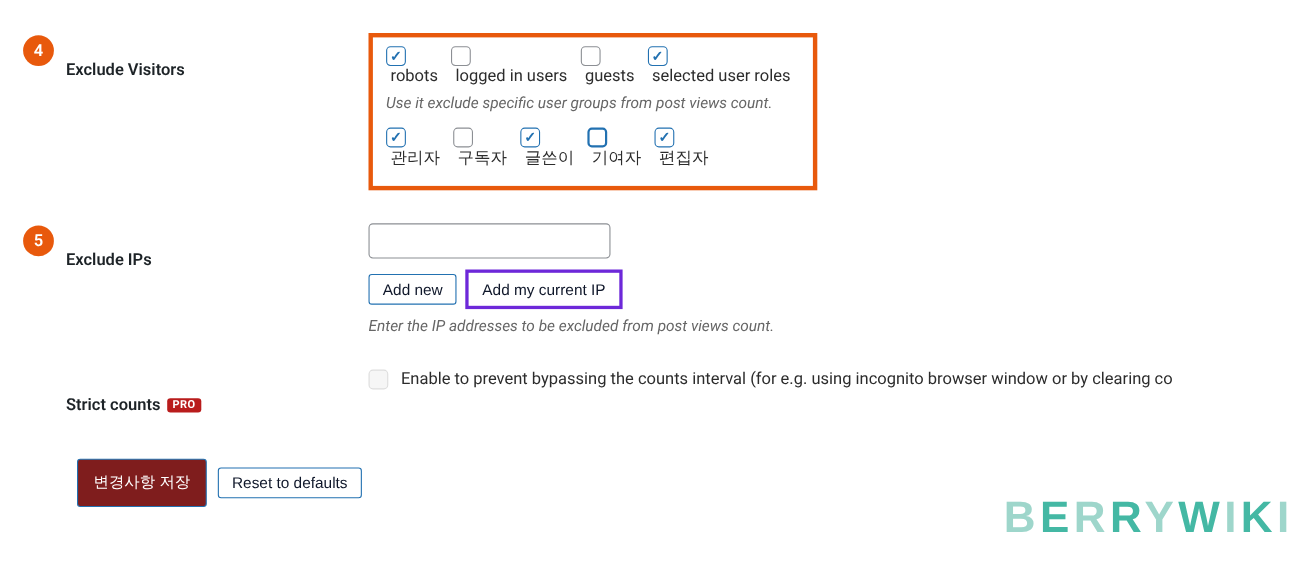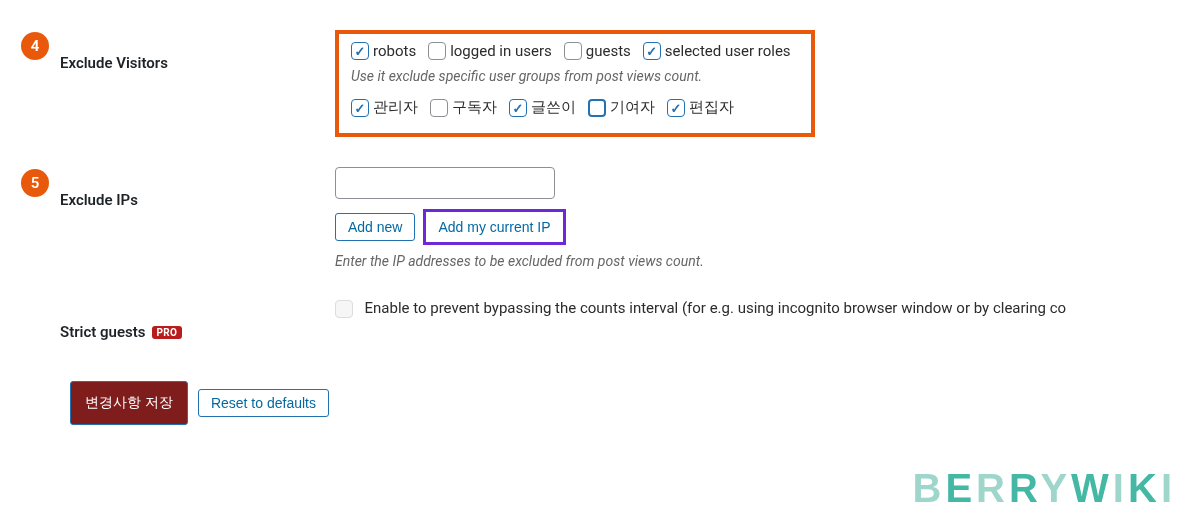--- a/index.html
+++ b/index.html
@@ -69,22 +69,23 @@
       display: inline-block;
     }
     .cb-group {
       display: flex;
       align-items: center;
       gap: 4px;
       flex-wrap: wrap;
     }
     .cb-wrap {
       display: inline-flex;
-      align-items: flex-end;
+      align-items: flex-start;
       margin-right: 2px;
+      flex-direction: column;
     }
     .cb {
       width: 18px;
       height: 18px;
       border: 1.5px solid #8c8f94;
       border-radius: 4px;
       display: inline-flex;
       align-items: center;
       justify-content: center;
       background: #fff;
@@ -123,21 +124,21 @@
       font-size: 14px;
     }
     .btn-row {
       margin-top: 10px;
       display: flex;
       gap: 8px;
       align-items: center;
     }
     .btn-secondary {
       background: #fff;
-      color: #0369a1;
+      color: #0f172a;
       border: 1px solid #2271b1;
       border-radius: 3px;
       padding: 5px 12px;
       font-size: 14px;
       cursor: pointer;
     }
     .btn-primary {
       background: #7f1d1d;
       color: #fff;
       border: 1px solid #2271b1;
@@ -168,21 +169,21 @@
     .footer-row {
       display: flex;
       align-items: center;
       gap: 10px;
       margin-top: 40px;
       padding-left: 60px;
     }
     .watermark {
       position: absolute;
       right: 20px;
-      bottom: 50px;
+      bottom: 67px;
       font-size: 40px;
       font-weight: 700;
       letter-spacing: 4px;
       font-family: "Segoe UI", sans-serif;
     }
     .watermark .b { color: #9ed6cb; }
     .watermark .e { color: #44b8a4; }
     .container { position: relative; width: 1186px; min-height: 531px; }
     .section-gap { height: 14px; }
     .cb-section { margin-bottom: 8px; }
@@ -260,21 +261,21 @@
       </span>
     </div>
     <div class="desc">Enter the IP addresses to be excluded from post views count.</div>
   </div>
 </div>
 
 <div class="row">
   <div class="badge-col"></div>
   <div class="label-col">
     <span class="label-inner">
-      <span>Strict guests</span>
+      <span>Strict counts</span>
       <span class="pro-badge">PRO</span>
     </span>
   </div>
   <div class="content-col">
     <span class="disabled-cb"></span>
     <span class="strict-text">Enable to prevent bypassing the counts interval (for e.g. using incognito browser window or by clearing co</span>
   </div>
 </div>
 
 <div class="footer-row">

